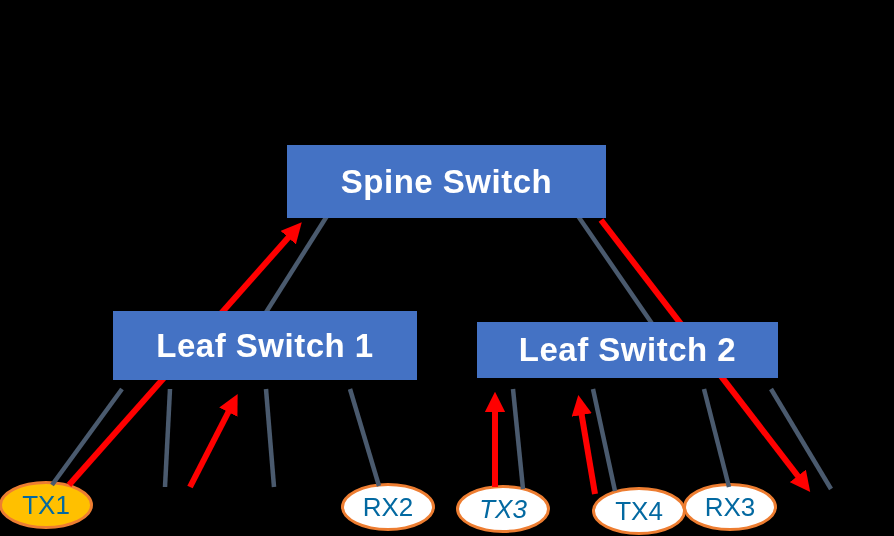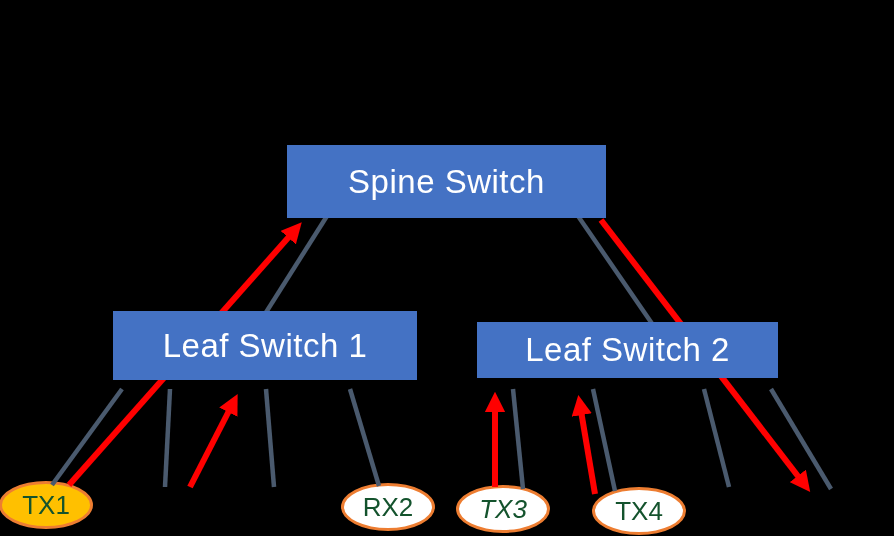--- a/index.html
+++ b/index.html
@@ -23,36 +23,37 @@
   .switch-box {
     position: absolute;
     z-index: 3;
     background: #4472C4;
     color: #FFFFFF;
     display: flex;
     align-items: center;
     justify-content: center;
     font-size: 33px;
     letter-spacing: 0.5px;
+    font-weight: bold;
   }
   .spine  { left: 287px; top: 145px; width: 319px; height: 73px; }
   .leaf1  { left: 113px; top: 311px; width: 304px; height: 69px; }
   .leaf2  { left: 477px; top: 322px; width: 301px; height: 56px; }
   .endpoint {
     position: absolute;
     z-index: 1;
     width: 88px;
     height: 42px;
     background: #FFFFFF;
     border: 3px solid #ED7D31;
     border-radius: 50%;
     display: flex;
     align-items: center;
     justify-content: center;
-    color: #14532d;
+    color: #0369a1;
     font-size: 26px;
   }
   .endpoint.gold { background: #FFC000; }
   .ep-tx1 { left: -1px;  top: 481px; }
   .ep-tx2 { left: 112px; top: 482px; }
   .ep-rx1 { left: 227px; top: 483px; }
   .ep-rx2 { left: 341px; top: 483px; }
   .ep-tx3 { left: 456px; top: 485px; font-style: italic; }
   .ep-tx4 { left: 592px; top: 487px; text-align: center; }
   .ep-rx3 { left: 683px; top: 483px; }
@@ -107,14 +108,17 @@
   </div>
   <div class="endpoint ep-rx2">
     <span>RX2</span>
   </div>
   <div class="endpoint ep-tx3">
     <span>TX3</span>
   </div>
   <div class="endpoint ep-tx4">
     <span>TX4</span>
   </div>
+  <div class="endpoint ep-rx3">
+    <span>RX3</span>
+  </div>
 
 </div>
 
 </body></html>

